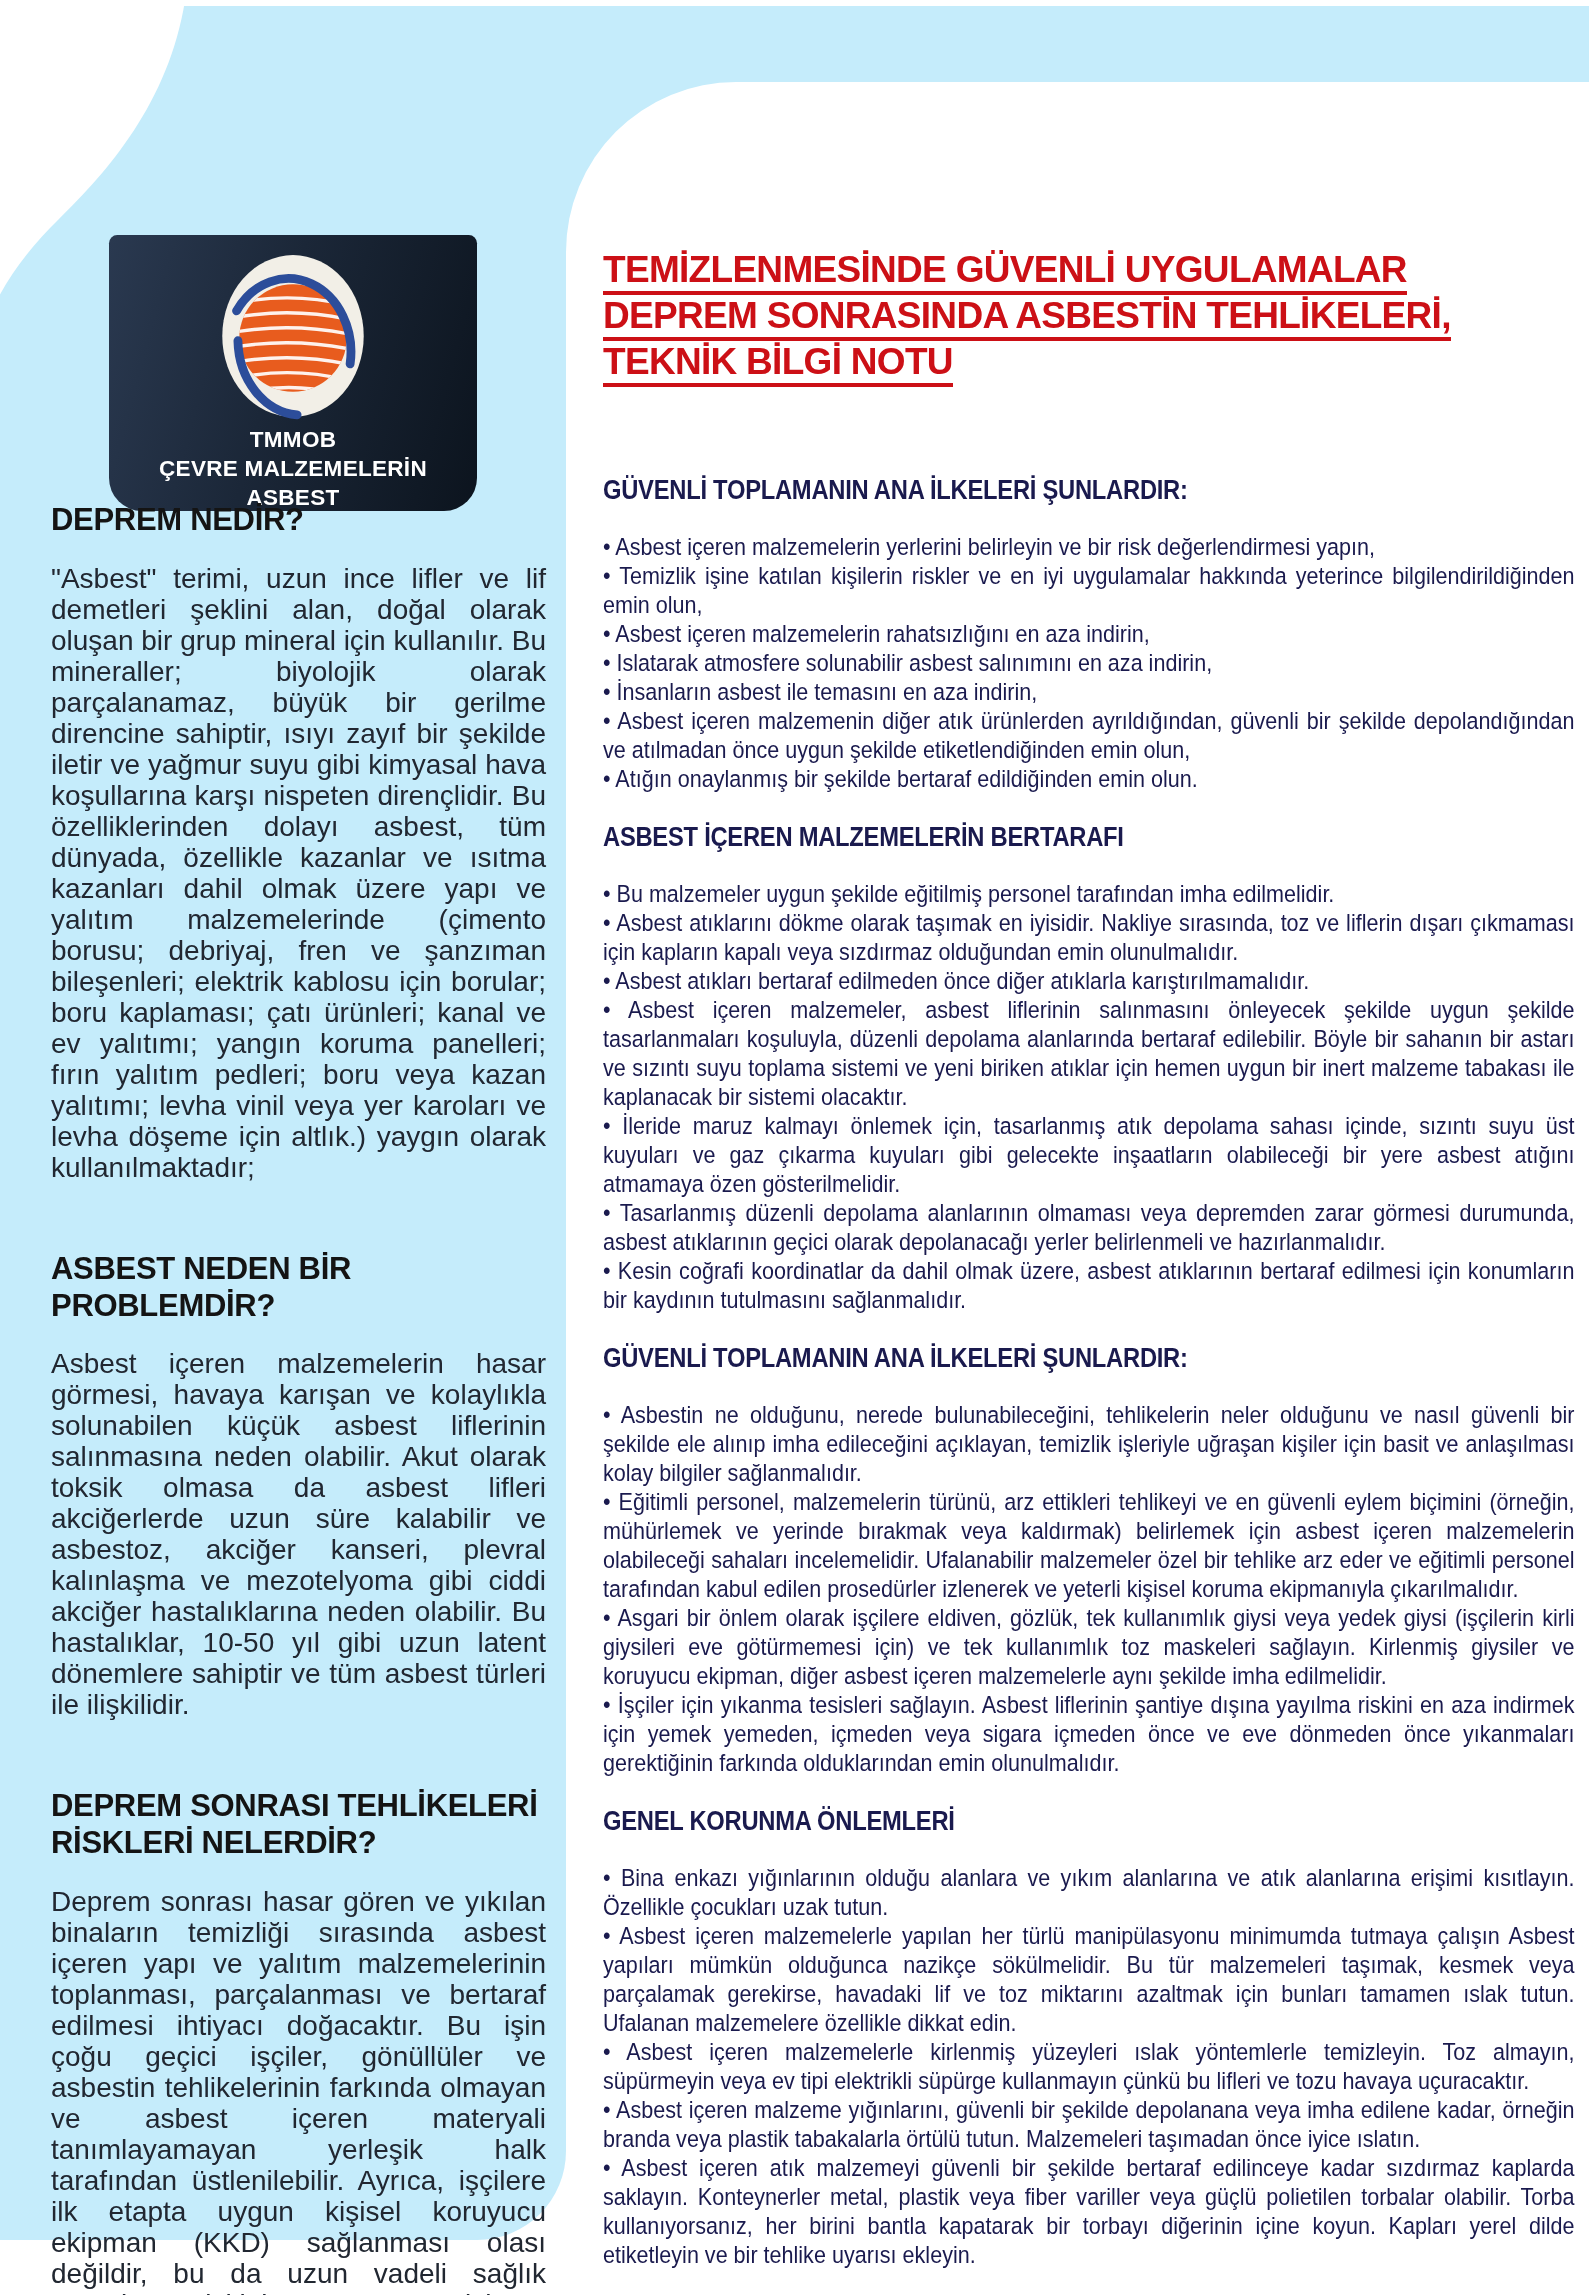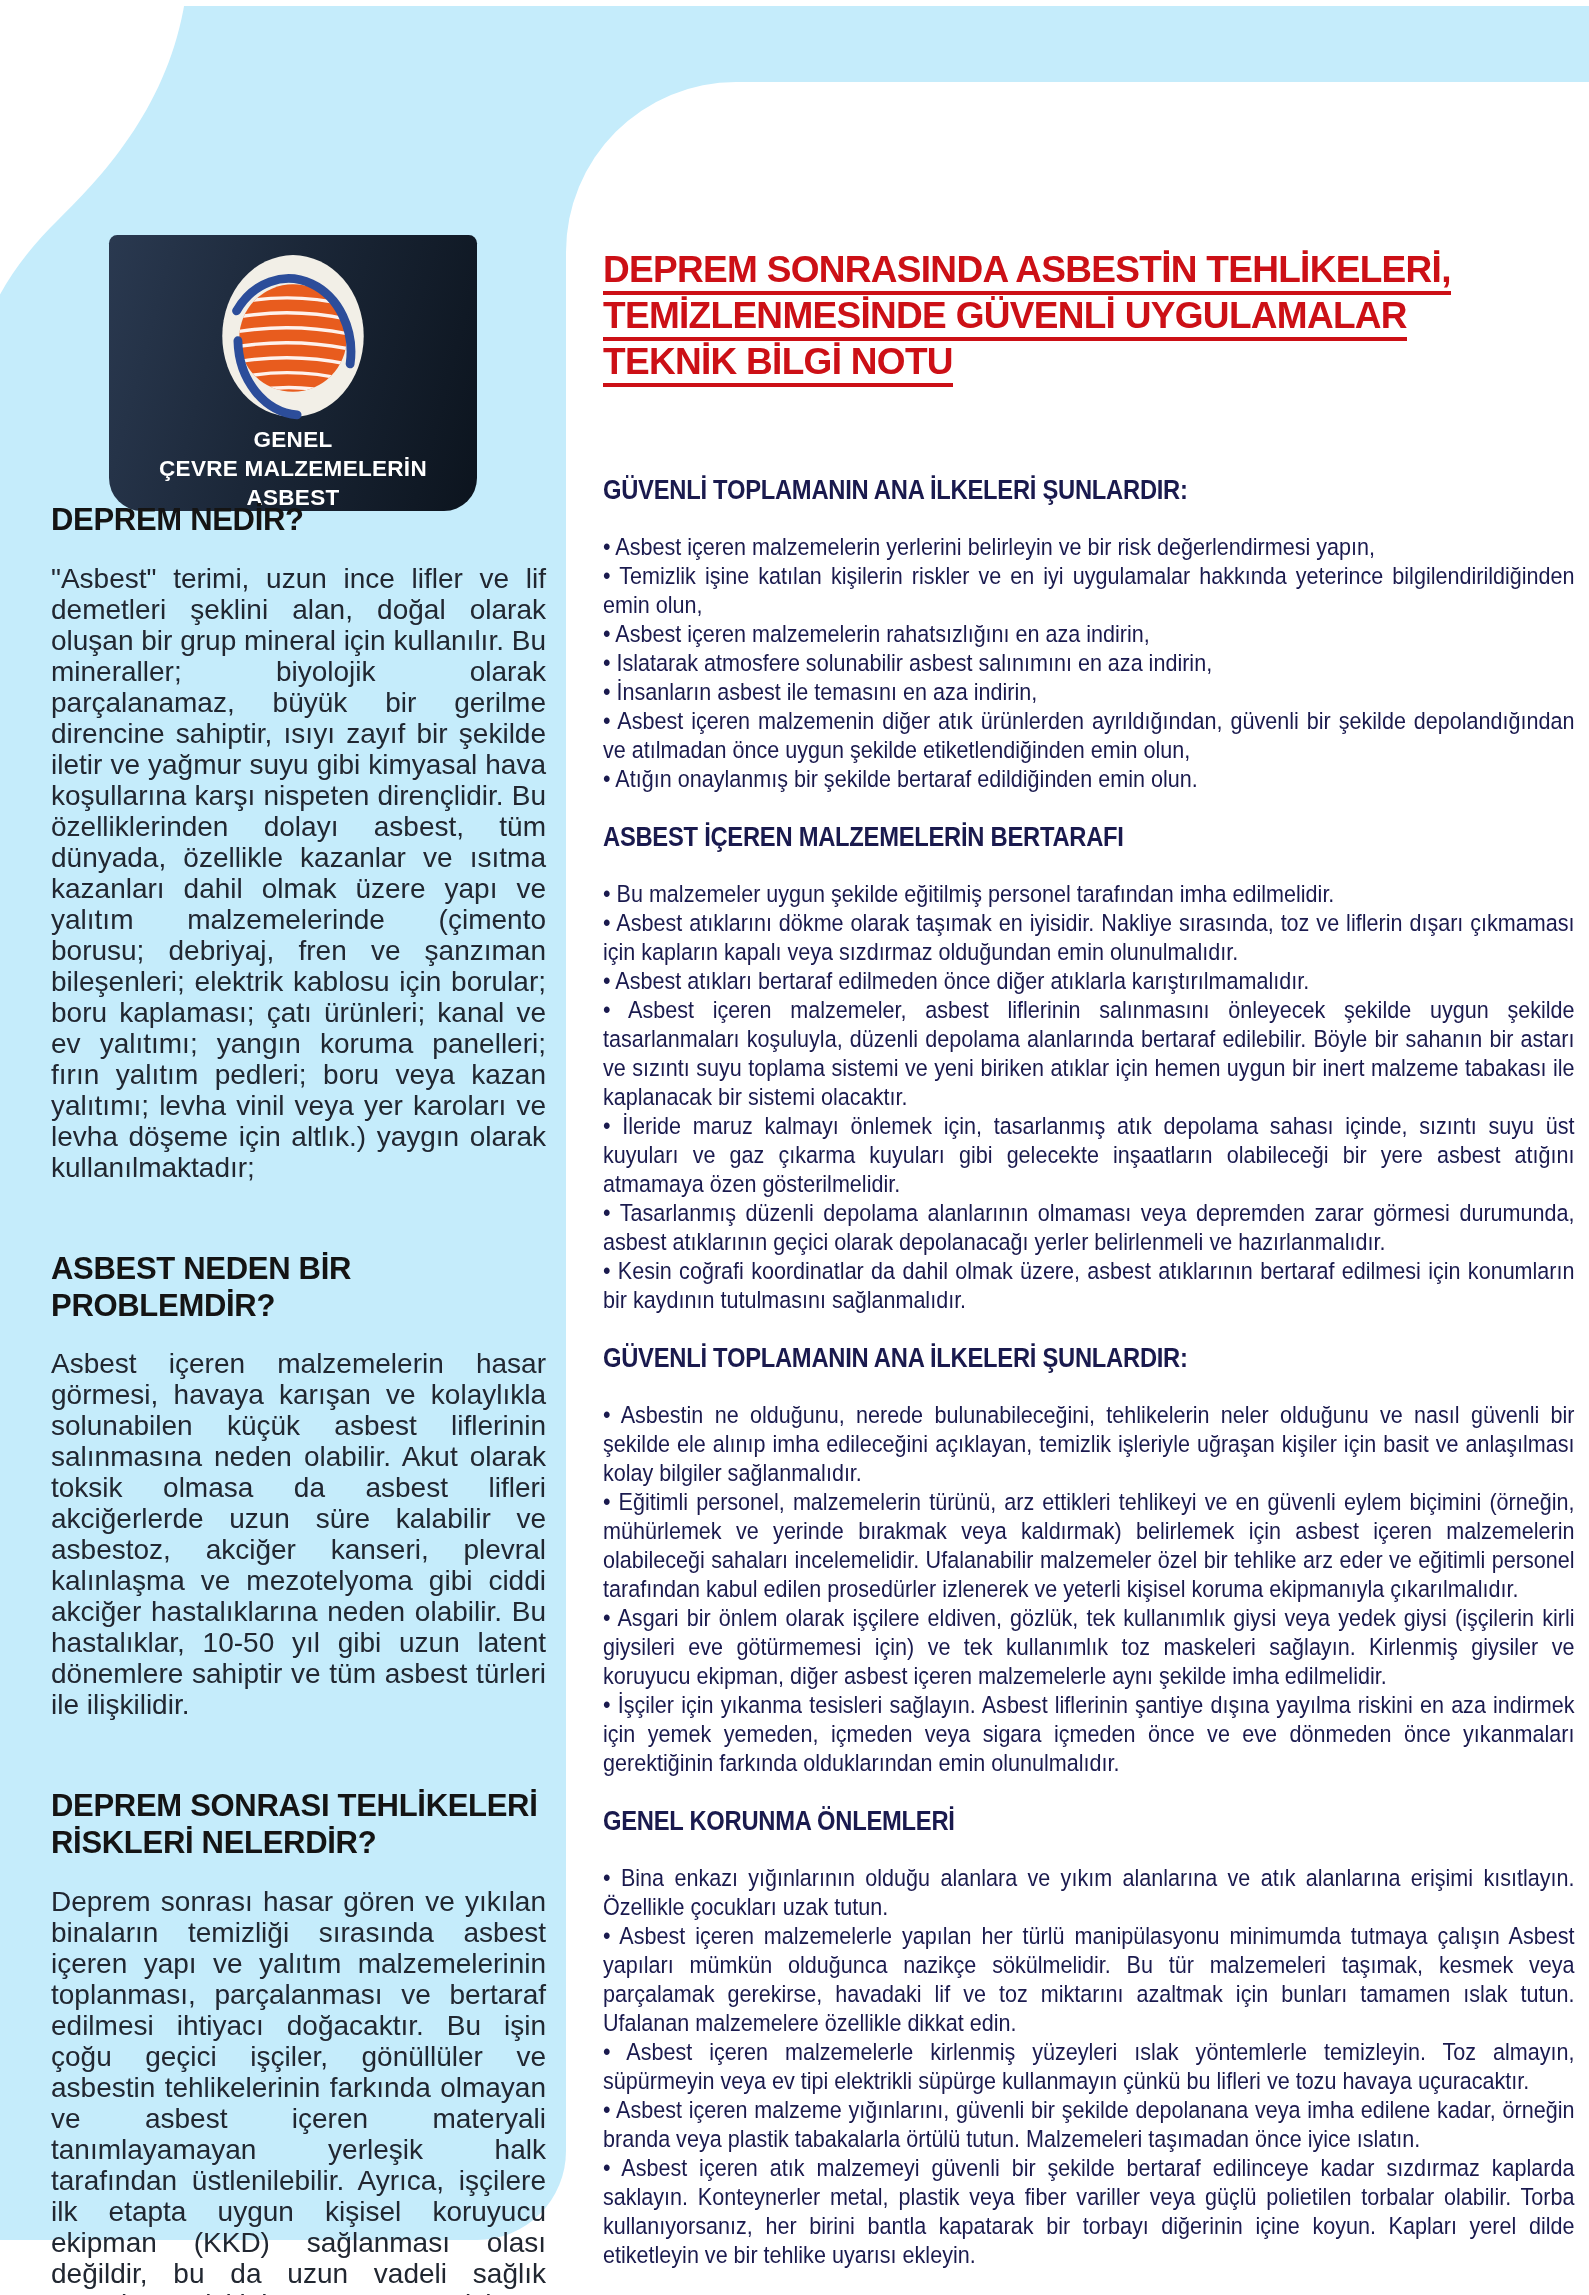--- a/index.html
+++ b/index.html
@@ -69,21 +69,21 @@
         <path d="M18 165 Q110 147 202 169"></path>
         <path d="M26 187 Q110 169 194 191"></path>
         <path d="M40 208 Q110 192 180 211"></path>
       </g>
       <g stroke="var(--logo-arc-blue,#2c4d9a)" stroke-width="13" fill="none" stroke-linecap="round">
         <path d="M27 88 A92 108 0 0 1 194 166"></path>
         <path d="M29 132 A94 112 0 0 0 116 241"></path>
       </g>
     </svg>
     <div class="logo-org">
-        <div class="logo-line">GENEL</div>
+        <div class="logo-line">TMMOB</div>
         <div class="logo-line">ÇEVRE MALZEMELERİN</div>
         <div class="logo-line">ASBEST</div>
       </div>
   </div>
 
   <div class="left-col">
       <section class="left-section">
         <h2 class="left-heading">DEPREM NEDİR?</h2>
         <p class="left-body">"Asbest" terimi, uzun ince lifler ve lif demetleri şeklini alan, doğal olarak oluşan bir grup mineral için kullanılır. Bu mineraller; biyolojik olarak parçalanamaz, büyük bir gerilme direncine sahiptir, ısıyı zayıf bir şekilde iletir ve yağmur suyu gibi kimyasal hava koşullarına karşı nispeten dirençlidir. Bu özelliklerinden dolayı asbest, tüm dünyada, özellikle kazanlar ve ısıtma kazanları dahil olmak üzere yapı ve yalıtım malzemelerinde (çimento borusu; debriyaj, fren ve şanzıman bileşenleri; elektrik kablosu için borular; boru kaplaması; çatı ürünleri; kanal ve ev yalıtımı; yangın koruma panelleri; fırın yalıtım pedleri; boru veya kazan yalıtımı; levha vinil veya yer karoları ve levha döşeme için altlık.) yaygın olarak kullanılmaktadır;</p>
       </section>
@@ -92,22 +92,22 @@
         <p class="left-body">Asbest içeren malzemelerin hasar görmesi, havaya karışan ve kolaylıkla solunabilen küçük asbest liflerinin salınmasına neden olabilir. Akut olarak toksik olmasa da asbest lifleri akciğerlerde uzun süre kalabilir ve asbestoz, akciğer kanseri, plevral kalınlaşma ve mezotelyoma gibi ciddi akciğer hastalıklarına neden olabilir. Bu hastalıklar, 10-50 yıl gibi uzun latent dönemlere sahiptir ve tüm asbest türleri ile ilişkilidir.</p>
       </section>
       <section class="left-section">
         <h2 class="left-heading">DEPREM SONRASI TEHLİKELERİ RİSKLERİ NELERDİR?</h2>
         <p class="left-body">Deprem sonrası hasar gören ve yıkılan binaların temizliği sırasında asbest içeren yapı ve yalıtım malzemelerinin toplanması, parçalanması ve bertaraf edilmesi ihtiyacı doğacaktır. Bu işin çoğu geçici işçiler, gönüllüler ve asbestin tehlikelerinin farkında olmayan ve asbest içeren materyali tanımlayamayan yerleşik halk tarafından üstlenilebilir. Ayrıca, işçilere ilk etapta uygun kişisel koruyucu ekipman (KKD) sağlanması olası değildir, bu da uzun vadeli sağlık sorunları riskini artırır. Temizleme işlemlerinin bir sonucu olarak, yerel çevredeki insanlar ve nihai bertaraf sahasına yakın yerlerde yaşayanlar için tehlike oluşturacak asbest içeren atık birikimi olabilir.</p>
       </section>
     </div>
 
   <div class="right-col">
     <div>
+        <div class="title-line"><span class="title-line-text">TEMİZLENMESİNDE GÜVENLİ UYGULAMALAR</span></div>
         <div class="title-line"><span class="title-line-text">DEPREM SONRASINDA ASBESTİN TEHLİKELERİ,</span></div>
-        <div class="title-line"><span class="title-line-text">TEMİZLENMESİNDE GÜVENLİ UYGULAMALAR</span></div>
         <div class="title-line"><span class="title-line-text">TEKNİK BİLGİ NOTU</span></div>
       </div>
     <div class="right-sections">
         <section class="right-section">
           <h2 class="right-heading">GÜVENLİ TOPLAMANIN ANA İLKELERİ ŞUNLARDIR:</h2>
           <div class="right-bullets">
             <p class="right-bullet">• Asbest içeren malzemelerin yerlerini belirleyin ve bir risk değerlendirmesi yapın,</p>
             <p class="right-bullet">• Temizlik işine katılan kişilerin riskler ve en iyi uygulamalar hakkında yeterince bilgilendirildiğinden emin olun,</p>
             <p class="right-bullet">• Asbest içeren malzemelerin rahatsızlığını en aza indirin,</p>
             <p class="right-bullet">• Islatarak atmosfere solunabilir asbest salınımını en aza indirin,</p>

